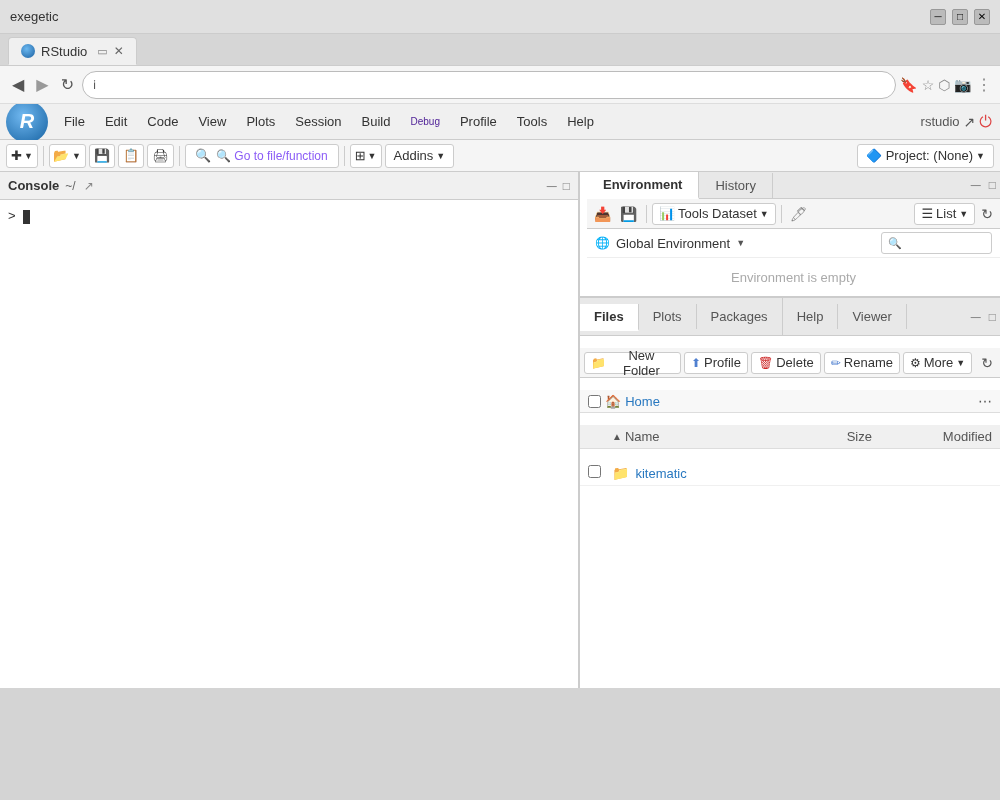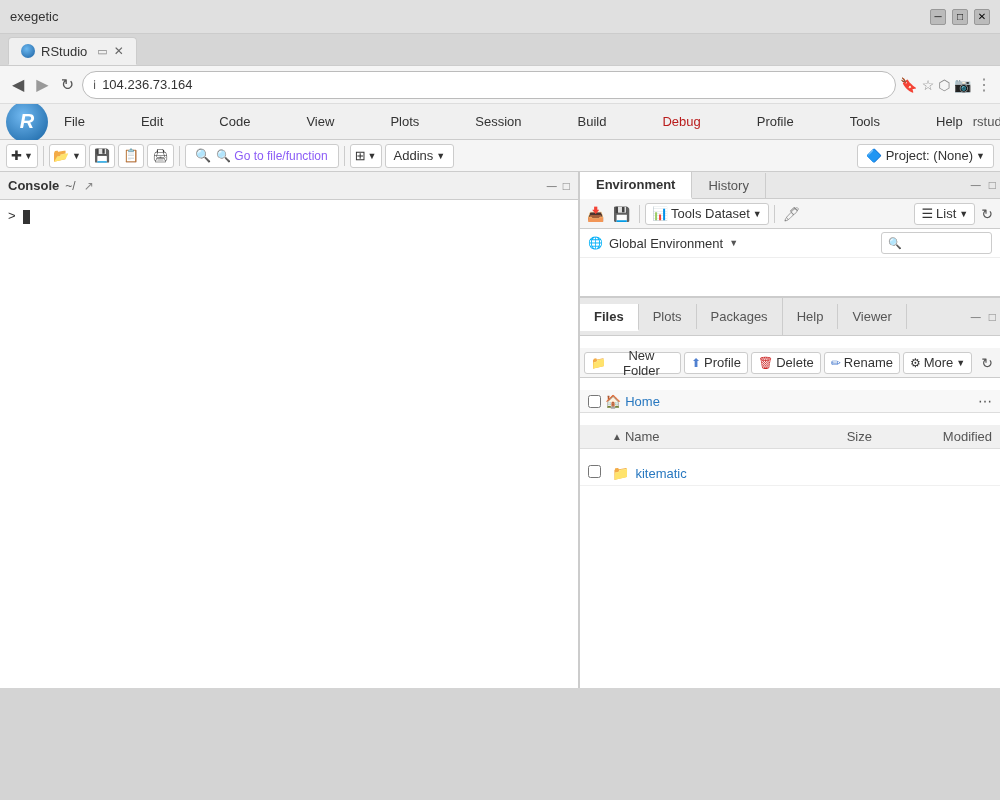--- a/index.html
+++ b/index.html
@@ -27,42 +27,41 @@
       <span style="color:#666;font-size:12px;cursor:pointer;">✕</span>
     </div>
   </div>
 
   <div style="background:#f5f5f5; display:flex; align-items:center; padding:4px 8px; gap:4px; height:38px; border-bottom:1px solid #ddd;">
     <button style="background:none;border:none;cursor:pointer;color:#555;font-size:16px;padding:2px 4px;">◀</button>
     <button style="background:none;border:none;cursor:pointer;color:#999;font-size:16px;padding:2px 4px;">▶</button>
     <button style="background:none;border:none;cursor:pointer;color:#555;font-size:16px;padding:2px 4px;">↻</button>
     <div style="flex:1;display:flex;align-items:center;background:white;border:1px solid #bbb;border-radius:16px;padding:3px 10px;gap:6px;height:28px;">
       <span style="color:#555;font-size:12px;">ℹ</span>
-      <span style="flex:1;font-size:13px;color:#333;">104.236.73.164</span>
     </div>
     <button style="background:none;border:none;cursor:pointer;color:#888;font-size:14px;">🔖</button>
     <button style="background:none;border:none;cursor:pointer;color:#888;font-size:14px;">☆</button>
     <button style="background:none;border:none;cursor:pointer;color:#888;font-size:14px;">⬡</button>
     <button style="background:none;border:none;cursor:pointer;color:#888;font-size:14px;">📷</button>
     <button style="background:none;border:none;cursor:pointer;color:#888;font-size:16px;">⋮</button>
   </div>
 
   <div style="flex:1; display:flex; flex-direction:column; background:#f0f0f0; overflow:hidden;">
 
     <div style="display:flex; align-items:center; background:#f0f0f0; border-bottom:1px solid #ccc; height:36px;">
       <div style="width:42px;height:42px;border-radius:50%;background:radial-gradient(circle at 40% 35%, #70b8f0, #1460a0);display:flex;align-items:center;justify-content:center;color:white;font-weight:bold;font-size:20px;font-style:italic;margin:0 6px;flex-shrink:0;">R</div>
-      <div style="display:flex; flex:1; align-items:center;gap:36px;">
+      <div style="display:flex; flex:1; align-items:center;">
         <span style="padding:4px 10px;cursor:pointer;color:#333;font-size:13px;">File</span>
         <span style="padding:4px 10px;cursor:pointer;color:#333;font-size:13px;">Edit</span>
         <span style="padding:4px 10px;cursor:pointer;color:#333;font-size:13px;">Code</span>
         <span style="padding:4px 10px;cursor:pointer;color:#333;font-size:13px;">View</span>
         <span style="padding:4px 10px;cursor:pointer;color:#333;font-size:13px;">Plots</span>
         <span style="padding:4px 10px;cursor:pointer;color:#333;font-size:13px;">Session</span>
         <span style="padding:4px 10px;cursor:pointer;color:#333;font-size:13px;">Build</span>
-        <span style="padding:4px 10px;cursor:pointer;color:#b91c1c;font-size:13px;">Debug</span>
+        <span style="padding:4px 10px;cursor:pointer;color:#4c1d95;font-size:10px;">Debug</span>
         <span style="padding:4px 10px;cursor:pointer;color:#333;font-size:13px;">Profile</span>
         <span style="padding:4px 10px;cursor:pointer;color:#333;font-size:13px;">Tools</span>
         <span style="padding:4px 10px;cursor:pointer;color:#333;font-size:13px;">Help</span>
       </div>
       <div style="display:flex; align-items:center; gap:4px; padding-right:8px;">
         <span style="font-size:13px;color:#555;">rstudio</span>
         <button style="background:none;border:none;cursor:pointer;color:#555;font-size:14px;">↗</button>
         <button style="background:none;border:none;cursor:pointer;color:#d44;font-size:16px;">⏻</button>
       </div>
     </div>
@@ -120,21 +119,21 @@
           <button style="background:none;border:none;cursor:pointer;color:#888;font-size:12px;">□</button>
         </div>
         <div style="flex:1;padding:8px;background:white;font-family:monospace;font-size:13px;color:#333;">
           <span style="color:#333;">&gt;</span>
           <span style="display:inline-block;width:7px;height:14px;background:#333;vertical-align:middle;"></span>
         </div>
       </div>
 
       <div style="width:420px; display:flex; flex-direction:column;">
 
-        <div style="flex:1; display:flex; flex-direction:column; background:white; border-bottom:2px solid #ccc;">
+        <div style="flex:1; display:flex; flex-direction:column; background:white; border-bottom:2px solid #ccc;padding-left:7px;">
 
           <div style="display:flex; background:#e8e8e8; border-bottom:1px solid #ccc; align-items:center;">
             <div style="padding:5px 16px;cursor:pointer;font-size:13px;font-weight:bold;color:#333;background:white;border-right:1px solid #ccc;border-bottom:2px solid white;margin-bottom:-1px;">Environment</div>
             <div style="padding:5px 16px;cursor:pointer;font-size:13px;color:#555;border-right:1px solid #ccc;">History</div>
             <div style="flex:1;"></div>
             <button style="background:none;border:none;cursor:pointer;color:#888;font-size:14px;padding:2px 4px;">─</button>
             <button style="background:none;border:none;cursor:pointer;color:#888;font-size:12px;padding:2px 4px;">□</button>
           </div>
 
           <div style="background:#f5f5f5; border-bottom:1px solid #ccc; display:flex; align-items:center; padding:2px 4px; gap:3px; height:30px;">
@@ -161,20 +160,23 @@
             <span style="font-size:12px;">🌐</span>
             <span style="font-size:13px;color:#333;">Global Environment</span>
             <span style="font-size:9px;color:#555;">▼</span>
             <div style="flex:1;"></div>
             <div style="display:flex;align-items:center;background:white;border:1px solid #ccc;border-radius:3px;padding:2px 6px;height:22px;gap:3px;">
               <span style="color:#888;font-size:11px;">🔍</span>
               <input type="text" style="border: none; outline: none; font-size: 12px; width: 80px;" placeholder="">
             </div>
           </div>
 
+          <div style="flex:1;display:flex;align-items:center;justify-content:center;color:#aaa;font-size:13px;">
+            <span>Environment is empty</span>
+          </div>
         </div>
 
         <div style="height:390px; display:flex; flex-direction:column; background:white;gap:12px;">
 
           <div style="display:flex; background:#e8e8e8; border-bottom:1px solid #ccc; align-items:center;">
             <div style="padding:5px 14px;cursor:pointer;font-size:13px;font-weight:bold;color:#333;background:white;border-right:1px solid #ccc;border-bottom:2px solid white;margin-bottom:-1px;">Files</div>
             <div style="padding:5px 14px;cursor:pointer;font-size:13px;color:#555;border-right:1px solid #ccc;">Plots</div>
             <div style="padding:11px 14px;cursor:pointer;font-size:13px;color:#555;border-right:1px solid #ccc;">Packages</div>
             <div style="padding:5px 14px;cursor:pointer;font-size:13px;color:#555;border-right:1px solid #ccc;">Help</div>
             <div style="padding:5px 14px;cursor:pointer;font-size:13px;color:#555;border-right:1px solid #ccc;">Viewer</div>

